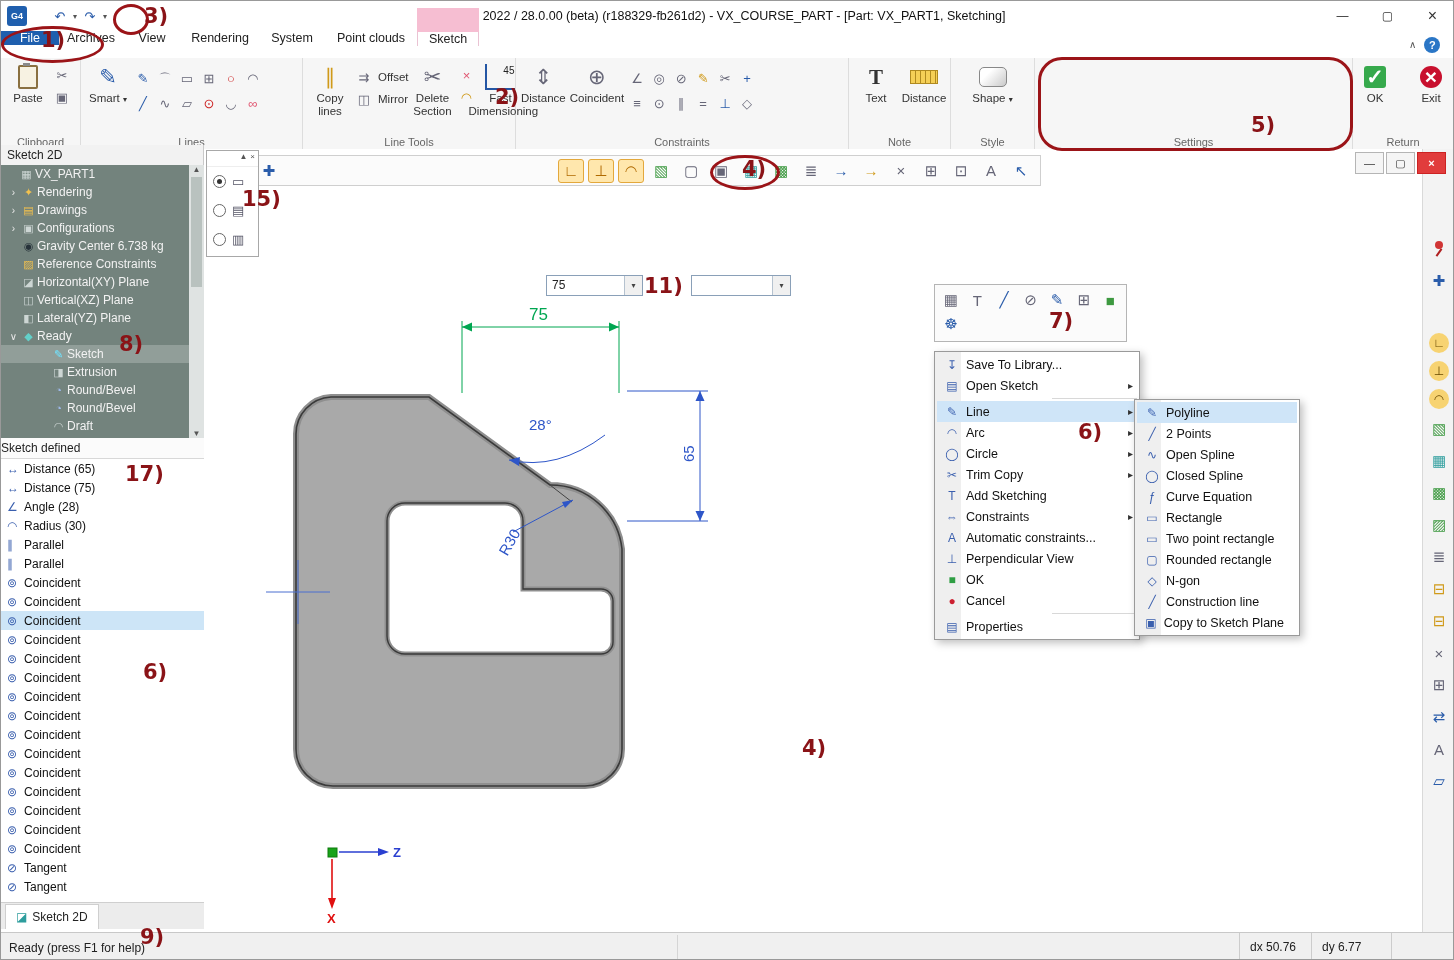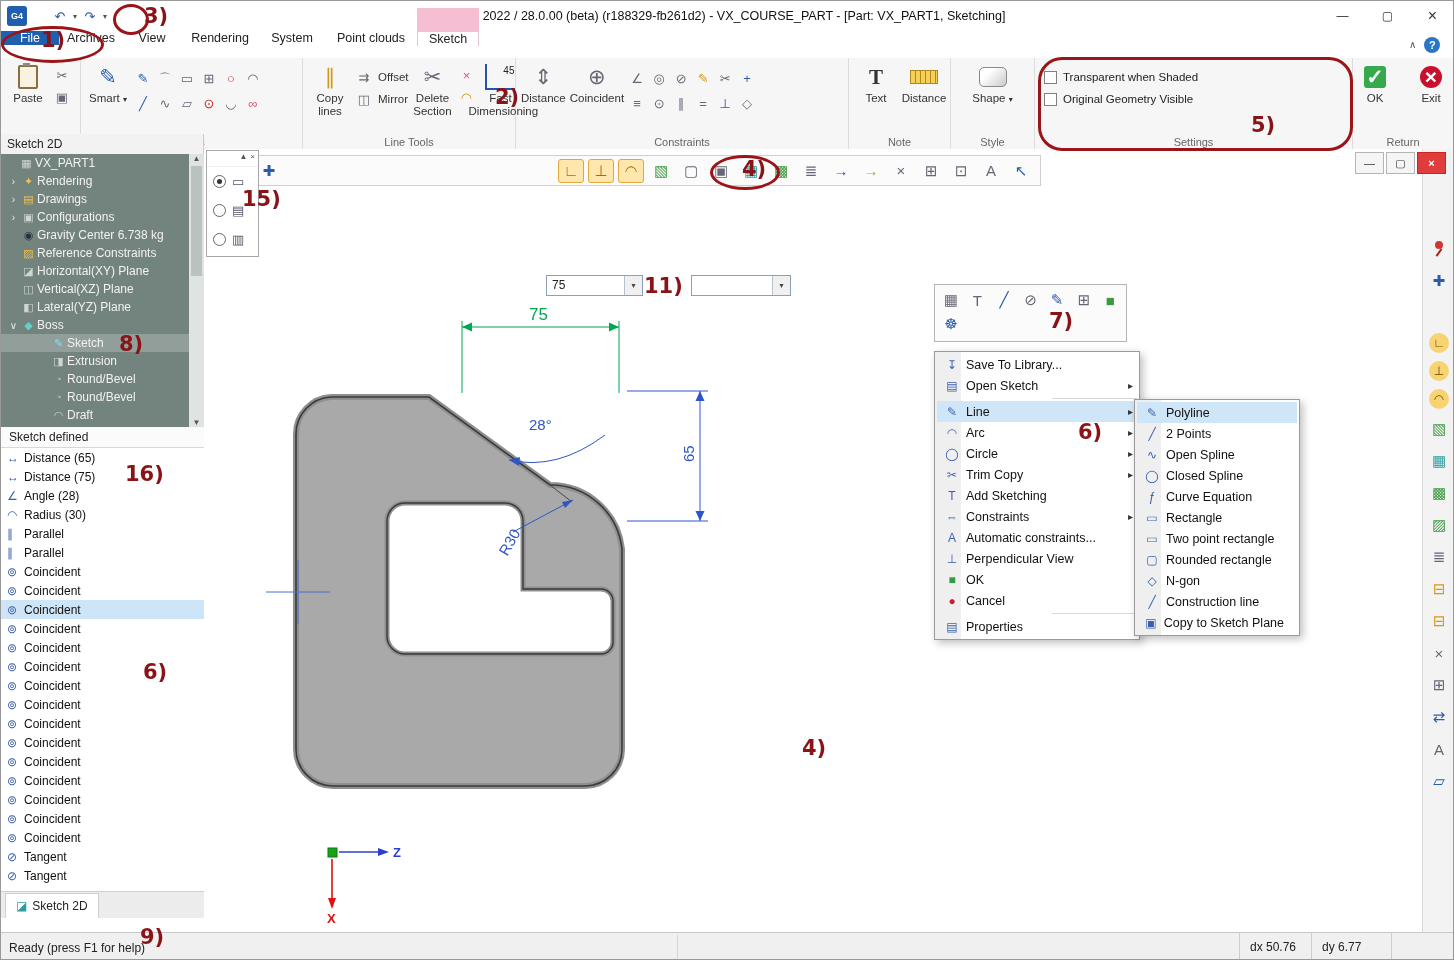--- a/index.html
+++ b/index.html
@@ -46,33 +46,33 @@
   .rulic2{width:26px;height:12px;background:#f5cf56;border:1px solid #b08a20;background-image:repeating-linear-gradient(90deg,transparent 0 4px,#b08a20 4px 5px)}
   .shapeic{width:26px;height:18px;background:linear-gradient(135deg,#fff 30%,#c9c9c9);border:1px solid #888;border-radius:5px}
   .setcols{display:flex;gap:14px;padding:6px 6px 0}
   .cbcol{display:flex;flex-direction:column}
   .cbrow{display:flex;align-items:center;gap:6px;height:22px;font-size:11.5px;color:#222;white-space:nowrap}
   .cb{width:13px;height:13px;border:1px solid #808080;background:#fff;display:inline-flex;align-items:center;justify-content:center;font-size:11px;font-weight:bold;box-sizing:border-box}
   .checked .cb::after{content:"✓"}
   .okic{width:22px;height:22px;background:#36a94c;border-radius:3px;color:#fff;font-weight:bold;display:flex;align-items:center;justify-content:center}
   .exic{width:22px;height:22px;background:#c8102e;border-radius:50%;color:#fff;font-weight:bold;display:flex;align-items:center;justify-content:center}
   
-  .leftpanel{position:absolute;left:0;top:133px;width:203px;height:783px;background:#fff;border-right:1px solid #c9c9c9;box-sizing:border-box}
+  .leftpanel{position:absolute;left:0;top:144px;width:203px;height:783px;background:#fff;border-right:1px solid #c9c9c9;box-sizing:border-box}
   .lp-head{height:20px;line-height:20px;padding-left:6px;background:#f2f2f2;border-bottom:1px solid #cfcfcf;font-size:12px;color:#222}
   .tree{position:absolute;left:0;top:20px;width:188px;height:273px;background:#73837d;overflow:hidden}
   .trow{display:flex;align-items:center;height:18px;color:#f2f2f2;font-size:12px;white-space:nowrap}
   .trow.root{padding-left:4px}.trow.lvl1{padding-left:6px}.trow.lvl2{padding-left:36px}
   .exp{width:13px;font-size:10px;color:#e8e8e8;text-align:center}
   .tig{width:17px;text-align:center;font-size:11px}
   .ig-yellow .tig{color:#f2c14e}.ig-slate .tig{color:#cdd6d4}.ig-teal .tig{color:#63d0c9}
   .ig-cyan .tig{color:#6fe3ff}.ig-blue .tig{color:#9db8e8}.ig-dark .tig{color:#26323a}
   .sel-tree{background:rgba(255,255,255,.22)}
   .tsb{position:absolute;left:188px;top:20px;width:15px;height:273px;background:#dfe3e2;display:flex;flex-direction:column;align-items:center;font-size:8px;color:#555}
   .tsb .thumb{width:11px;height:110px;background:#b9c2bf;margin:3px 0}
-  .def-head{position:absolute;left:0;top:293px;width:203px;height:21px;line-height:21px;padding-left:8px;box-sizing:border-box;background:#fbfbfb;border-bottom:1px solid #d8d8d8;font-size:12px}
+  .def-head{position:absolute;left:0;top:293px;width:203px;height:21px;line-height:21px;padding-left:0;box-sizing:border-box;background:#fbfbfb;border-bottom:1px solid #d8d8d8;font-size:12px}
   .clist{position:absolute;left:0;top:314px;width:203px;height:443px;background:#fff;overflow:hidden}
   .crow{display:flex;align-items:center;height:19px;padding-left:6px;font-size:12px;color:#111}
   .crow .cig{width:17px;color:#3a5fae;font-size:12px}
   .crow.sel{background:#cde5f7}
   .lp-tabs{position:absolute;left:0;top:757px;width:203px;height:26px;background:#ececec;border-top:1px solid #cfcfcf;display:flex;align-items:flex-end}
   .lp-tab{display:flex;align-items:center;gap:5px;height:24px;padding:0 10px;background:#fff;border:1px solid #cfcfcf;border-bottom:none;font-size:12px;margin-left:4px}
   
   .canvas{position:absolute;left:203px;top:148px;width:1218px;height:783px;background:#fff}
   .vtb{position:absolute;left:1421px;top:148px;width:33px;height:783px;background:#f3f3f3;border-left:1px solid #d9d9d9;display:flex;flex-direction:column;align-items:center;padding-top:88px;box-sizing:border-box;gap:8px;z-index:15}
   .statusbar{position:absolute;left:0;top:931px;width:1454px;height:29px;background:#f0f0f0;border-top:1px solid #c8c8c8;display:flex;align-items:center;font-size:12px}
@@ -384,32 +384,20 @@
               <span class="shapeic"></span>
             </span>
           <span><span>Shape</span> <span style="font-size:8px">▾</span></span>
         </div>
       </div>
       <div class="glabel">Style</div>
     </div>
 
     <div class="grp" style="width:318px">
       <div class="setcols">
-        <div class="cbcol">
-
-            <label class="cbrow">
-              <span class="cb"></span>
-              <span>Transparent when Shaded</span>
-            </label>
-
-            <label class="cbrow">
-              <span class="cb"></span>
-              <span>Original Geometry Visible</span>
-            </label>
-          </div>
       </div>
       <div class="glabel">Settings</div>
     </div>
 
     <div class="grp" style="width:100px;border-right:none">
       <div class="grow" style="justify-content:center;width:100%;gap:8px">
         <div class="bb">
           <span class="big">
               <span class="okic">✓</span>
             </span>
@@ -480,21 +468,21 @@
 
         <div class="trow lvl1 ig-slate">
           <span class="exp"></span>
           <span class="tig">◧</span>
           <span class="tlab">Lateral(YZ) Plane</span>
         </div>
 
         <div class="trow lvl1 ig-teal">
           <span class="exp">∨</span>
           <span class="tig">◆</span>
-          <span class="tlab">Boss</span>
+          <span class="tlab">Ready</span>
         </div>
 
         <div class="trow lvl2 ig-cyan sel-tree">
           <span class="exp"></span>
           <span class="tig">✎</span>
           <span class="tlab">Sketch</span>
         </div>
 
         <div class="trow lvl2 ig-slate">
           <span class="exp"></span>
@@ -1116,16 +1104,16 @@
   <div class="ann" style="left:143px;top:3px">3)</div>
   <div class="ann" style="left:741px;top:156px">4)</div>
   <div class="ann" style="left:1250px;top:112px">5)</div>
   <div class="ann" style="left:1077px;top:419px">6)</div>
   <div class="ann" style="left:142px;top:659px">6)</div>
   <div class="ann" style="left:1048px;top:308px">7)</div>
   <div class="ann" style="left:118px;top:331px">8)</div>
   <div class="ann" style="left:139px;top:924px">9)</div>
   <div class="ann" style="left:801px;top:735px">4)</div>
   <div class="ann" style="left:643px;top:273px">11)</div>
-  <div class="ann" style="left:124px;top:461px">16)</div>
+  <div class="ann" style="left:124px;top:461px">17)</div>
   <div class="ann" style="left:241px;top:186px">15)</div>
 
 </div>
 
 </body></html>

